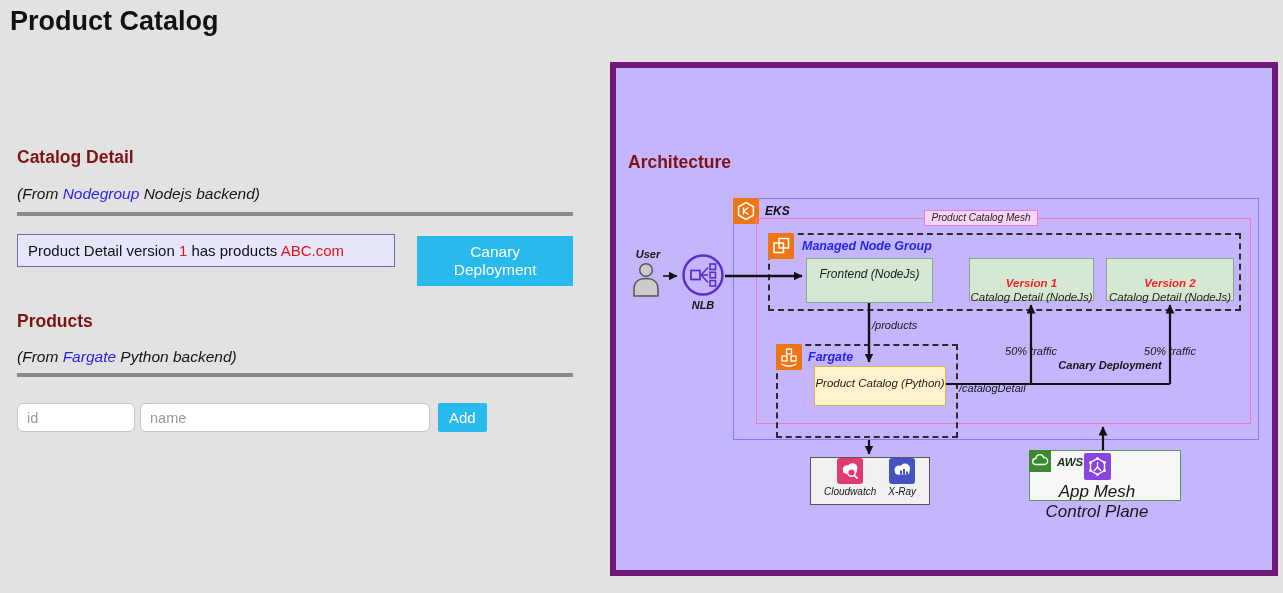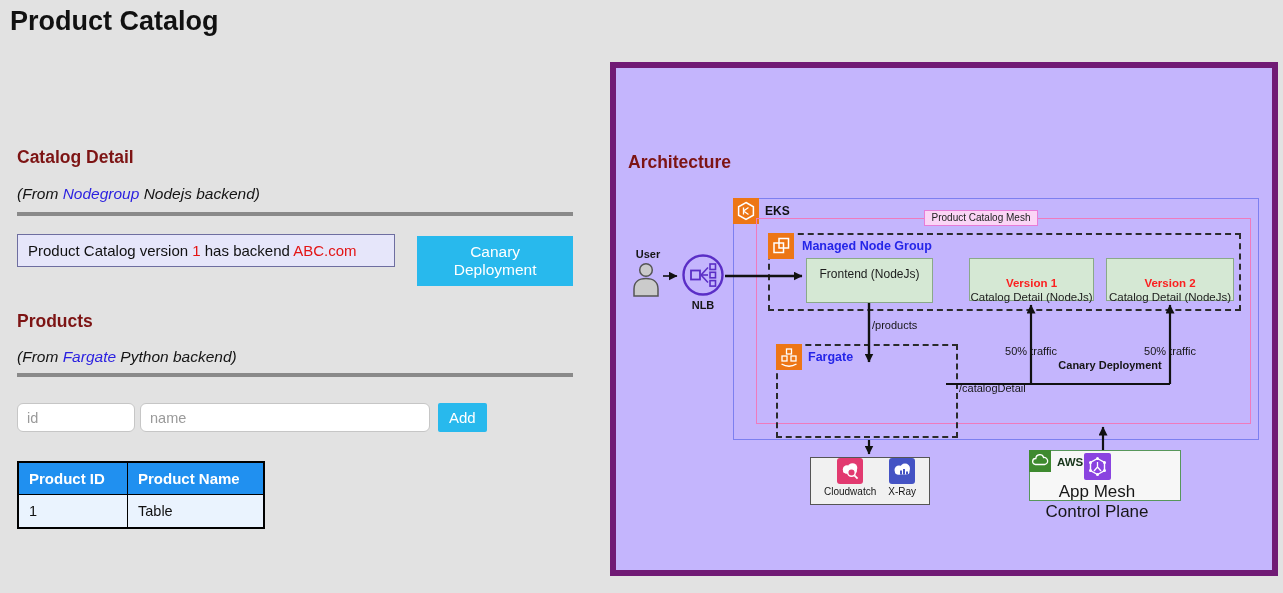--- a/index.html
+++ b/index.html
@@ -28,21 +28,21 @@
   .add-btn{margin-left:8px;height:29px;padding:0 11px;border-radius:2px;font-size:15px;}
   table.products{border-collapse:collapse;margin-top:29px;border:2px solid #000;}
   table.products th{background:#2090f0;color:#fff;font-size:15px;font-weight:bold;text-align:left;padding:7px 10px;border:1px solid #000;}
   table.products td{background:#eaf3fe;font-size:14.5px;color:#111;padding:8px 10px;border:1px solid #000;}
   th.c1,td.c1{width:88px;}
   th.c2,td.c2{width:115px;}
 
   
   .arch-panel{position:absolute;left:610px;top:62px;width:668px;height:514px;border:6px solid #701a75;box-sizing:border-box;background:#c4b5fd;}
   .arch-h{position:absolute;left:12px;top:84px;font-size:17.5px;font-weight:bold;color:#7d1414;margin:0;}
-  .abs{position:absolute;box-sizing:border-box;}
+  .abs{position:absolute;box-sizing:border-box;font-style:italic;}
   .dlabel{font-size:11px;color:#161616;}
   .blue-label{color:#2525e8;font-weight:bold;font-size:12.5px;}
   .eks-box{left:117px;top:130px;width:526px;height:242px;border:1px solid #7d7ff0;}
   .mesh-box{left:140px;top:150px;width:495px;height:206px;border:1px solid #ef7bbd;}
   .mesh-label{left:308px;top:142px;width:114px;height:16px;background:#fbd5f6;border:1px solid #e87cd8;font-size:10px;color:#222;text-align:center;line-height:14px;}
   .dashed-box{border:2px dashed #2b2b2b;}
   .mng-box{left:152px;top:165px;width:473px;height:78px;}
   .fargate-box{left:160px;top:276px;width:182px;height:94px;}
   .green-node{background:#d5e8d4;border:1px solid #8aa98a;text-align:center;font-size:12px;color:#1c1c1c;}
   .frontend-node{left:190px;top:190px;width:127px;height:45px;padding-top:8px;}
@@ -82,48 +82,34 @@
 
 <div class="page">
 
   <h1 class="app-title">Product Catalog</h1>
 
   <div id="left-col">
     <h3 class="section-h">Catalog Detail</h3>
     <p class="sub"><span>(From </span><a class="lnk">Nodegroup</a><span> Nodejs backend)</span></p>
     <hr class="rule">
     <div class="detail-row">
-      <div class="detail-box"><span>Product Catalog version </span><span class="red-txt">1</span><span> has backend </span><span class="red-txt">ABC.com</span></div>
+      <div class="detail-box"><span>Product Detail version </span><span class="red-txt">1</span><span> has products </span><span class="red-txt">ABC.com</span></div>
       <button class="btn-cyan canary-btn">Canary Deployment</button>
     </div>
 
     <h3 class="section-h products">Products</h3>
     <p class="sub second"><span>(From </span><a class="lnk">Fargate</a><span> Python backend)</span></p>
     <hr class="rule second">
 
     <div class="input-row">
       <input id="id-input" class="txt-input" type="text" placeholder="id" style="">
       <input id="name-input" class="txt-input" type="text" placeholder="name" style="">
       <button class="btn-cyan add-btn">Add</button>
     </div>
 
-    <table class="products">
-      <thead>
-        <tr>
-          <th class="c1">Product ID</th>
-          <th class="c2">Product Name</th>
-        </tr>
-      </thead>
-      <tbody>
-        <tr>
-          <td class="c1">1</td>
-          <td class="c2">Table</td>
-        </tr>
-      </tbody>
-    </table>
   </div>
 
   <div class="arch-panel">
     <h3 class="arch-h">Architecture</h3>
 
     <div class="abs dlabel user-label">User</div>
     <div class="abs user-icon">
       <svg width="32" height="36" viewBox="0 0 32 36">
           <circle cx="16" cy="8" r="6.3" fill="#cbcbcb" stroke="#555" stroke-width="1.5"></circle>
           <path d="M4 34 L4 27 C4 20 9 16.5 16 16.5 C23 16.5 28 20 28 27 L28 34 Z" fill="#cbcbcb" stroke="#555" stroke-width="1.5"></path>
@@ -180,20 +166,21 @@
     <div class="abs fargate-icon">
       <svg class="icon-sq" width="26" height="26" viewBox="0 0 26 26">
           <rect width="26" height="26" fill="#ed7615"></rect>
           <rect x="10.5" y="5" width="5" height="5" fill="none" stroke="#fff" stroke-width="1.3"></rect>
           <rect x="6" y="12" width="5" height="5" fill="none" stroke="#fff" stroke-width="1.3"></rect>
           <rect x="15" y="12" width="5" height="5" fill="none" stroke="#fff" stroke-width="1.3"></rect>
           <path d="M5.5 20 q7.5 4.5 15 0" fill="none" stroke="#fff" stroke-width="1.3"></path>
         </svg>
     </div>
     <div class="abs blue-label fargate-label">Fargate</div>
+    <div class="abs yellow-node">Product Catalog (Python)</div>
 
     <div class="abs dlabel route-products">/products</div>
     <div class="abs dlabel route-catalog">/catalogDetail</div>
     <div class="abs dlabel traffic-1">50% traffic</div>
     <div class="abs dlabel traffic-2">50% traffic</div>
     <div class="abs canary-dlabel">Canary Deployment</div>
 
     <div class="abs obs-box">
       <div class="obs-item">
         <svg width="26" height="26" viewBox="0 0 26 26">

